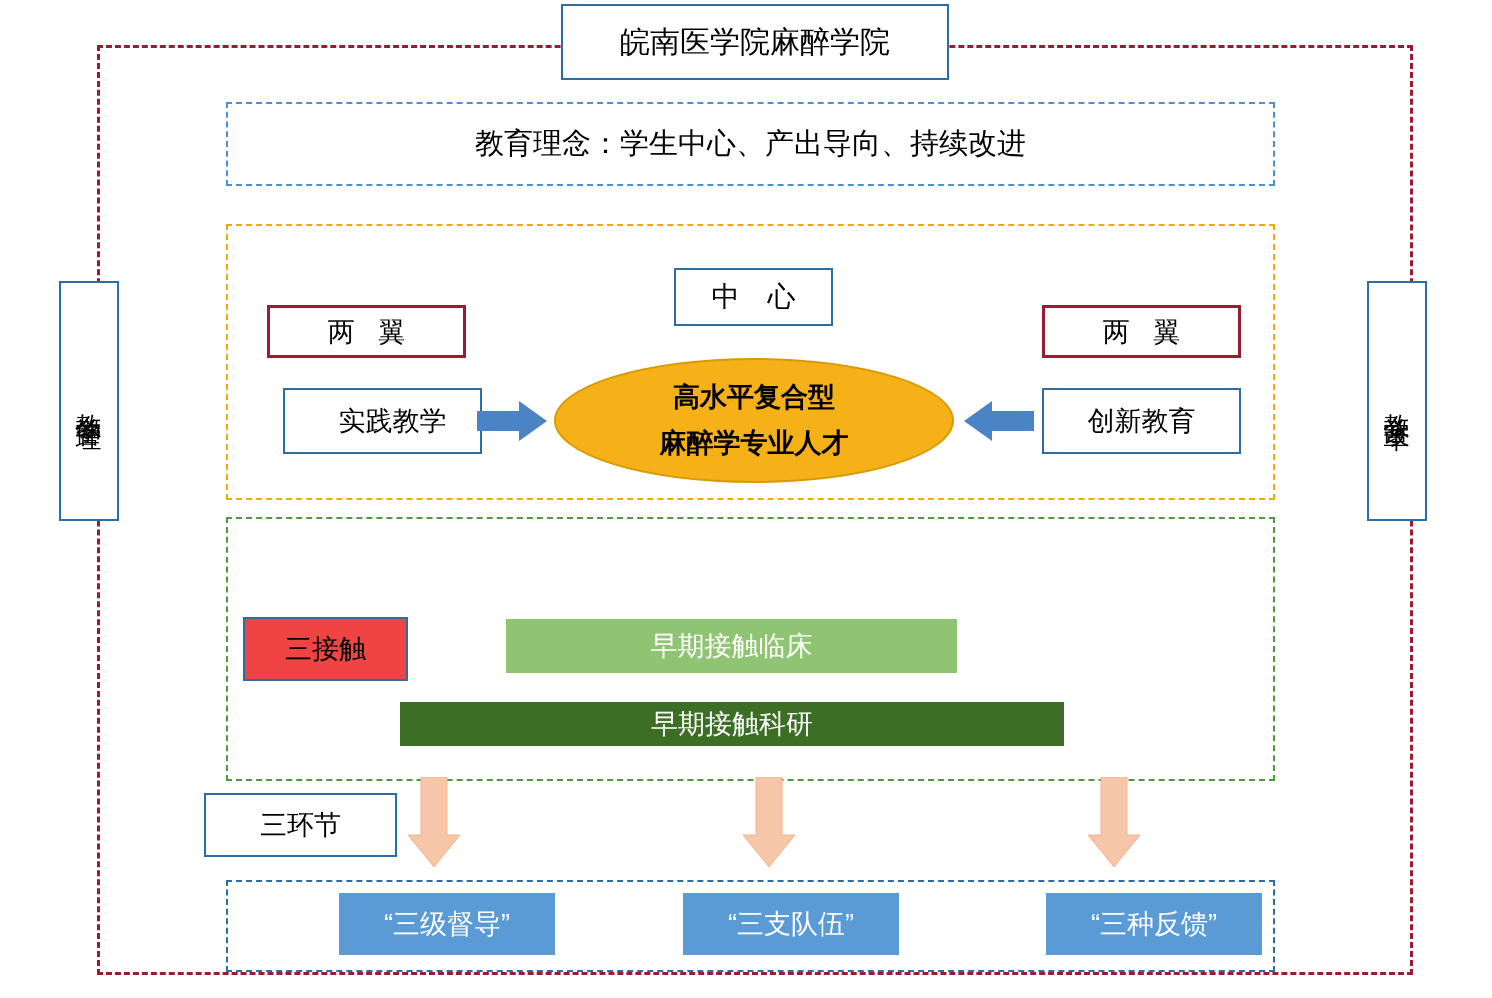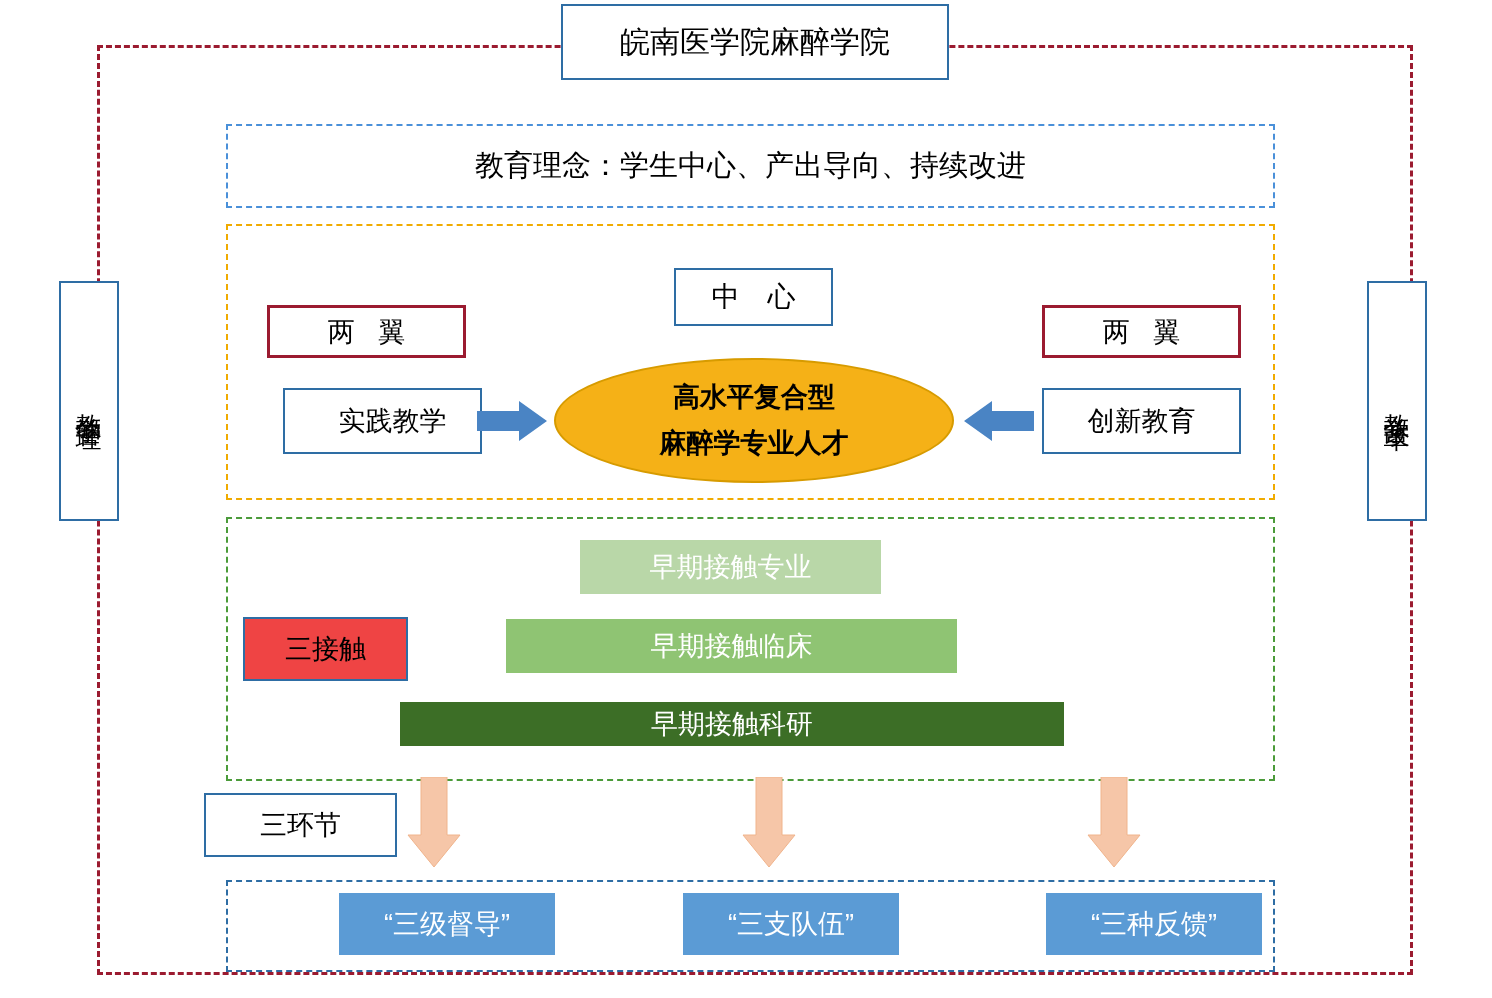--- a/index.html
+++ b/index.html
@@ -46,21 +46,21 @@
     height: 76px;
     border: 2px solid #2e6da4;
     background: #ffffff;
     font-size: 30px;
     z-index: 5;
   }
 
   
   .idea-box {
     left: 226px;
-    top: 124px;
+    top: 102px;
     width: 1049px;
     height: 84px;
     border: 2px dashed #4a90d9;
     background: #ffffff;
     font-size: 29px;
   }
 
   
   .core-region {
     position: absolute;
@@ -280,21 +280,20 @@
 
   <svg class="arrow-h arrow-h-left" viewBox="0 0 72 44">
     <polygon points="0,12 42,12 42,2 70,22 42,42 42,32 0,32" fill="#4a84c4"></polygon>
   </svg>
   <svg class="arrow-h arrow-h-right" viewBox="0 0 72 44">
     <polygon points="72,12 30,12 30,2 2,22 30,42 30,32 72,32" fill="#4a84c4"></polygon>
   </svg>
 
   <div class="box contact-label">三接触</div>
 
-  <div class="bar bar1">早期接触专业</div>
   <div class="bar bar2">早期接触临床</div>
   <div class="bar bar3">早期接触科研</div>
 
   <div class="box links-label">三环节</div>
 
   <svg class="arrow-v arrow-v-1" viewBox="0 0 54 92">
     <polygon points="14,0 40,0 40,58 53,58 27,90 1,58 14,58" fill="#f6c6a8" stroke="#f0b48c" stroke-width="1"></polygon>
   </svg>
   <svg class="arrow-v arrow-v-2" viewBox="0 0 54 92">
     <polygon points="14,0 40,0 40,58 53,58 27,90 1,58 14,58" fill="#f6c6a8" stroke="#f0b48c" stroke-width="1"></polygon>

